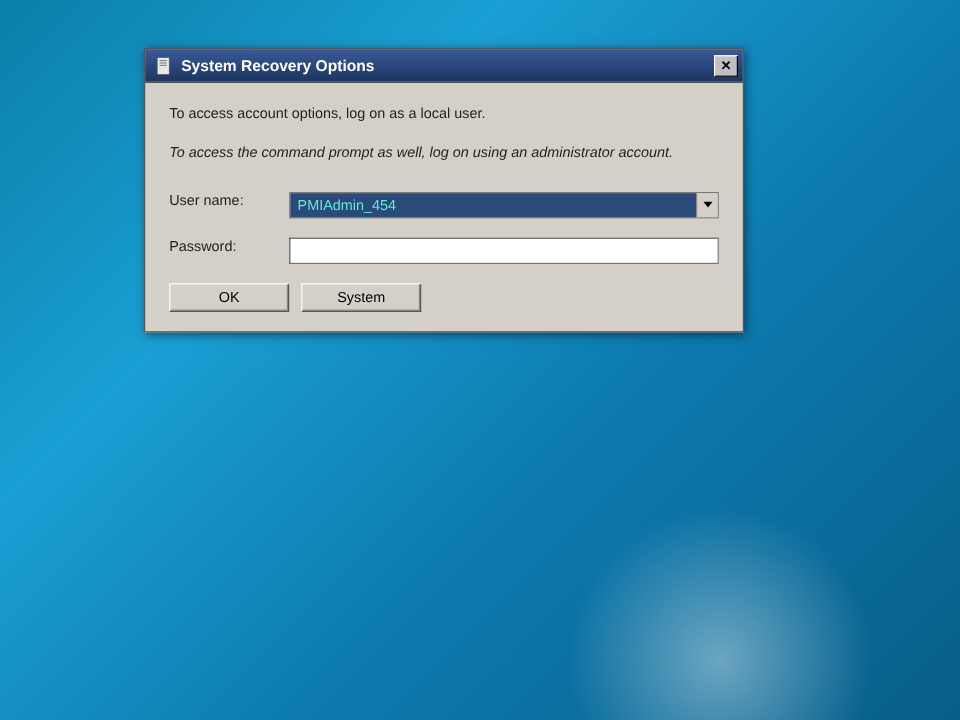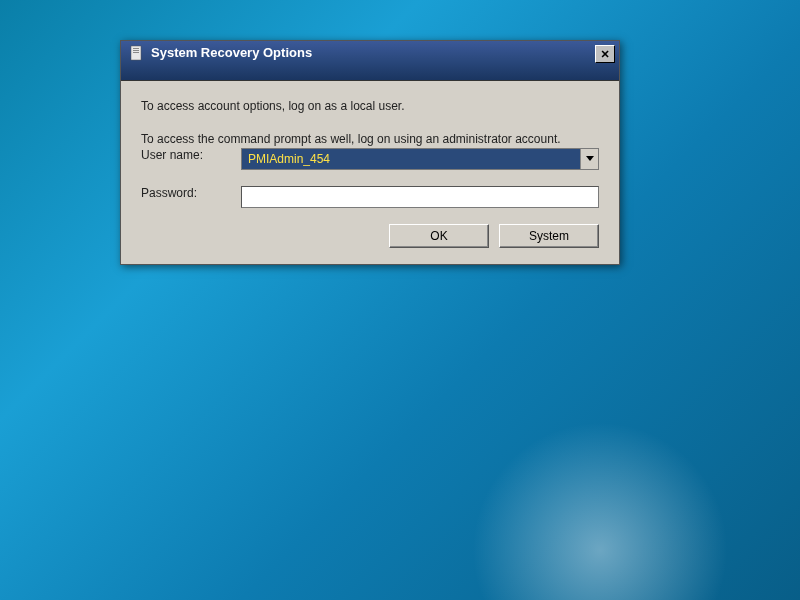--- a/index.html
+++ b/index.html
@@ -30,22 +30,23 @@
       left: 120px;
       width: 500px;
       background: #d4d0c8;
       border: 1px solid #555;
       box-shadow: 2px 2px 8px rgba(0,0,0,0.5);
     }
     .titlebar {
       background: linear-gradient(180deg, #3b5998 0%, #2a487c 50%, #1a3560 100%);
       color: #fff;
       display: flex;
+      align-items: center;
       padding: 4px 4px 4px 8px;
-      height: 40px;
+      height: 28px;
       border-bottom: 1px solid #333;
     }
     .titlebar-icon {
       width: 16px;
       height: 16px;
       margin-right: 6px;
       display: inline-block;
     }
     .titlebar-text {
       font-weight: bold;
@@ -70,40 +71,42 @@
     }
     .dialog-body {
       padding: 18px 20px 16px 20px;
       font-size: 12px;
       color: #222;
     }
     .msg1 {
       margin-bottom: 18px;
     }
     .msg2 {
+      margin-bottom: 24px;
       line-height: 1.4;
+      font-style: italic;
     }
     .form-row {
       display: flex;
       margin-bottom: 16px;
     }
     .form-label {
       width: 100px;
       font-size: 12px;
     }
     .username-field {
       flex: 1;
       display: flex;
       border: 1px solid #7a7a7a;
       height: 22px;
     }
     .username-value {
       flex: 1;
       background: #2a4a7a;
-      color: #fde047;
+      color: #5eead4;
       padding: 2px 6px;
       font-size: 12px;
       display: flex;
       align-items: center;
       border: none;
       outline: none;
     }
     .dropdown-btn {
       width: 18px;
       background: #d4d0c8;
@@ -119,21 +122,21 @@
       background: #fff;
       border: 1px solid #7a7a7a;
       border-top-color: #555;
       border-left-color: #555;
       padding: 2px 6px;
       font-size: 12px;
       outline: none;
     }
     .button-row {
       display: flex;
-      justify-content: flex-end;
+      justify-content: flex-start;
       gap: 10px;
       margin-top: 8px;
     }
     .btn {
       width: 100px;
       height: 24px;
       background: #d4d0c8;
       border: 1px solid #555;
       border-top-color: #fff;
       border-left-color: #fff;

